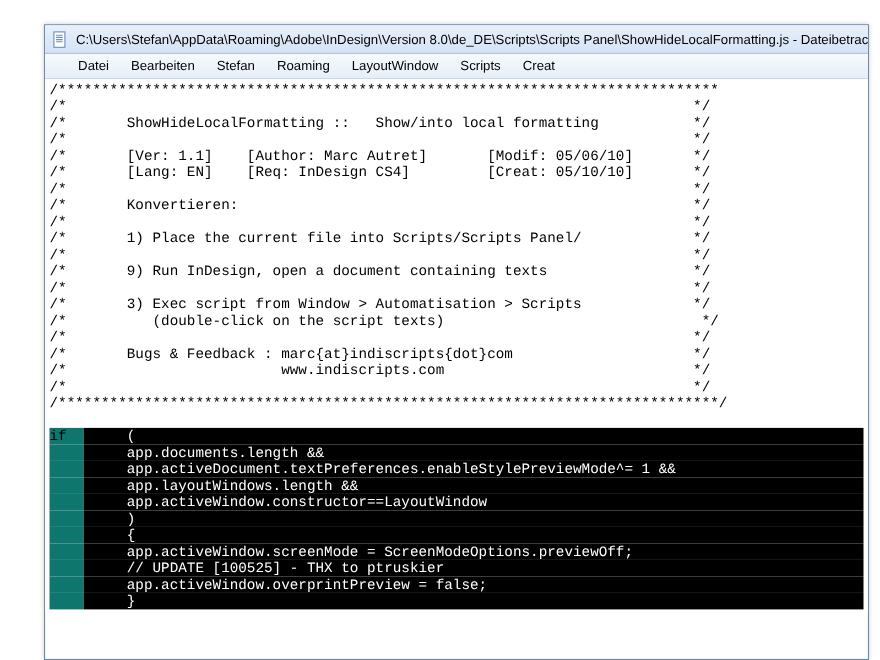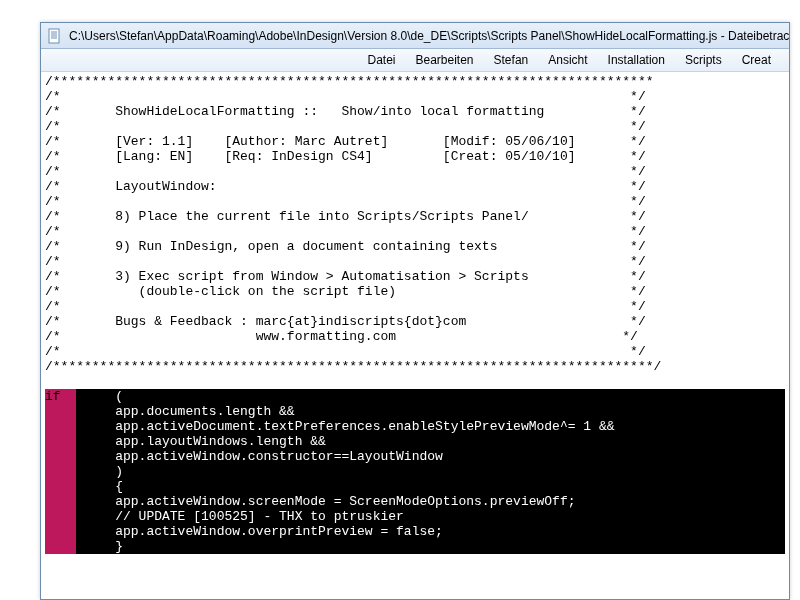--- a/index.html
+++ b/index.html
@@ -41,24 +41,23 @@
   .title-text {
     font-size: 12px;
     color: #000;
   }
   .menu-bar {
     display: flex;
     height: 22px;
     align-items: center;
     background: linear-gradient(#f7fafd, #e6eef8);
     border-bottom: 1px solid #c5d4e6;
-    padding: 0 8px;
+    padding: 0 20px;
     font-size: 12px;
     color: #000;
-    justify-content: flex-end;
   }
   .menu-item {
     padding: 2px 10px;
     cursor: default;
   }
   .code-area {
     font-family: "Courier New", monospace;
     font-size: 13px;
     line-height: 15px;
     white-space: pre;
@@ -70,21 +69,21 @@
   .sel-row {
     display: flex;
     font-family: "Courier New", monospace;
     font-size: 13px;
     line-height: 15px;
     white-space: pre;
   }
   .sel-row .kw {
     width: 4ch;
     color: #000;
-    background: #be185d;
+    background: #0f766e;
   }
   .sel-row .body {
     flex: 1;
     color: #fff;
     background: #000;
   }
 </style>
 </head>
 <body>
 
@@ -98,42 +97,42 @@
       <line x1="4" y1="8" x2="10" y2="8" stroke="#6d8fb3" stroke-width="1"></line>
       <line x1="4" y1="10" x2="10" y2="10" stroke="#6d8fb3" stroke-width="1"></line>
     </svg>
     <span class="title-text">C:\Users\Stefan\AppData\Roaming\Adobe\InDesign\Version 8.0\de_DE\Scripts\Scripts Panel\ShowHideLocalFormatting.js - Dateibetrachte</span>
   </div>
 
   <div class="menu-bar">
     <div class="menu-item">Datei</div>
     <div class="menu-item">Bearbeiten</div>
     <div class="menu-item">Stefan</div>
-    <div class="menu-item">Ansicht</div>
-    <div class="menu-item">Installation</div>
+    <div class="menu-item">Roaming</div>
+    <div class="menu-item">LayoutWindow</div>
     <div class="menu-item">Scripts</div>
     <div class="menu-item">Creat</div>
   </div>
 
   <div class="code-area"><span>/*****************************************************************************</span>
 <span>/*                                                                         */</span>
 <span>/*       ShowHideLocalFormatting ::   Show/into local formatting           */</span>
 <span>/*                                                                         */</span>
 <span>/*       [Ver: 1.1]    [Author: Marc Autret]       [Modif: 05/06/10]       */</span>
 <span>/*       [Lang: EN]    [Req: InDesign CS4]         [Creat: 05/10/10]       */</span>
 <span>/*                                                                         */</span>
-<span>/*       LayoutWindow:                                                     */</span>
+<span>/*       Konvertieren:                                                     */</span>
 <span>/*                                                                         */</span>
-<span>/*       8) Place the current file into Scripts/Scripts Panel/             */</span>
+<span>/*       1) Place the current file into Scripts/Scripts Panel/             */</span>
 <span>/*                                                                         */</span>
 <span>/*       9) Run InDesign, open a document containing texts                 */</span>
 <span>/*                                                                         */</span>
 <span>/*       3) Exec script from Window &gt; Automatisation &gt; Scripts             */</span>
-<span>/*          (double-click on the script file)                              */</span>
+<span>/*          (double-click on the script texts)                              */</span>
 <span>/*                                                                         */</span>
 <span>/*       Bugs &amp; Feedback : marc{at}indiscripts{dot}com                     */</span>
-<span>/*                         www.formatting.com                             */</span>
+<span>/*                         www.indiscripts.com                             */</span>
 <span>/*                                                                         */</span>
 <span>/*****************************************************************************/</span>
 <span></span>
 <div class="sel-row"><span class="kw">if</span><span class="body">     (</span></div><div class="sel-row"><span class="kw"></span><span class="body">     app.documents.length &amp;&amp;</span></div><div class="sel-row"><span class="kw"></span><span class="body">     app.activeDocument.textPreferences.enableStylePreviewMode^= 1 &amp;&amp;</span></div><div class="sel-row"><span class="kw"></span><span class="body">     app.layoutWindows.length &amp;&amp;</span></div><div class="sel-row"><span class="kw"></span><span class="body">     app.activeWindow.constructor==LayoutWindow</span></div><div class="sel-row"><span class="kw"></span><span class="body">     )</span></div><div class="sel-row"><span class="kw"></span><span class="body">     {</span></div><div class="sel-row"><span class="kw"></span><span class="body">     app.activeWindow.screenMode = ScreenModeOptions.previewOff;</span></div><div class="sel-row"><span class="kw"></span><span class="body">     // UPDATE [100525] - THX to ptruskier</span></div><div class="sel-row"><span class="kw"></span><span class="body">     app.activeWindow.overprintPreview = false;</span></div><div class="sel-row"><span class="kw"></span><span class="body">     }</span></div></div>
 
 </div>
 
 </body></html>

